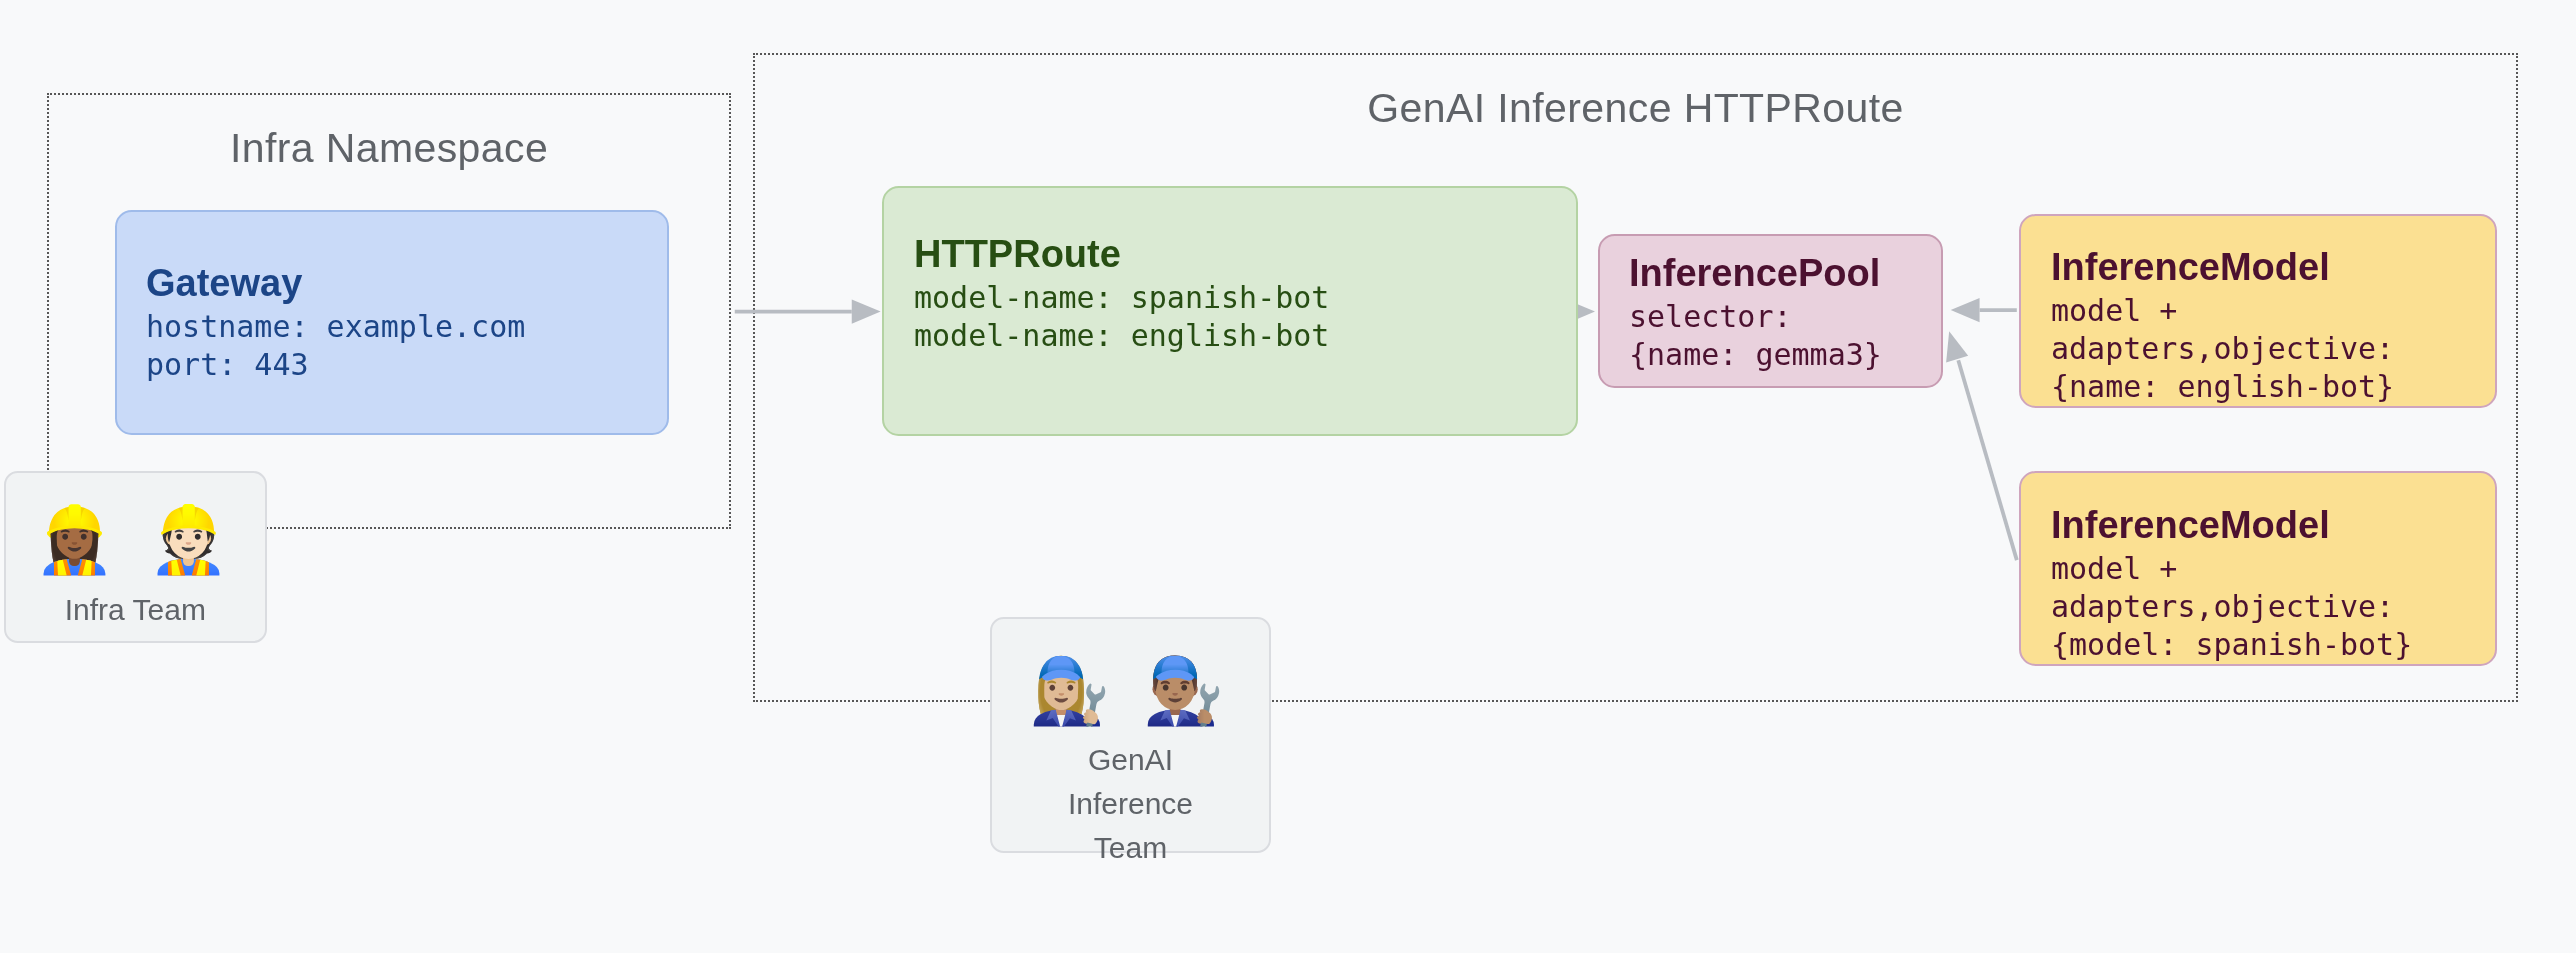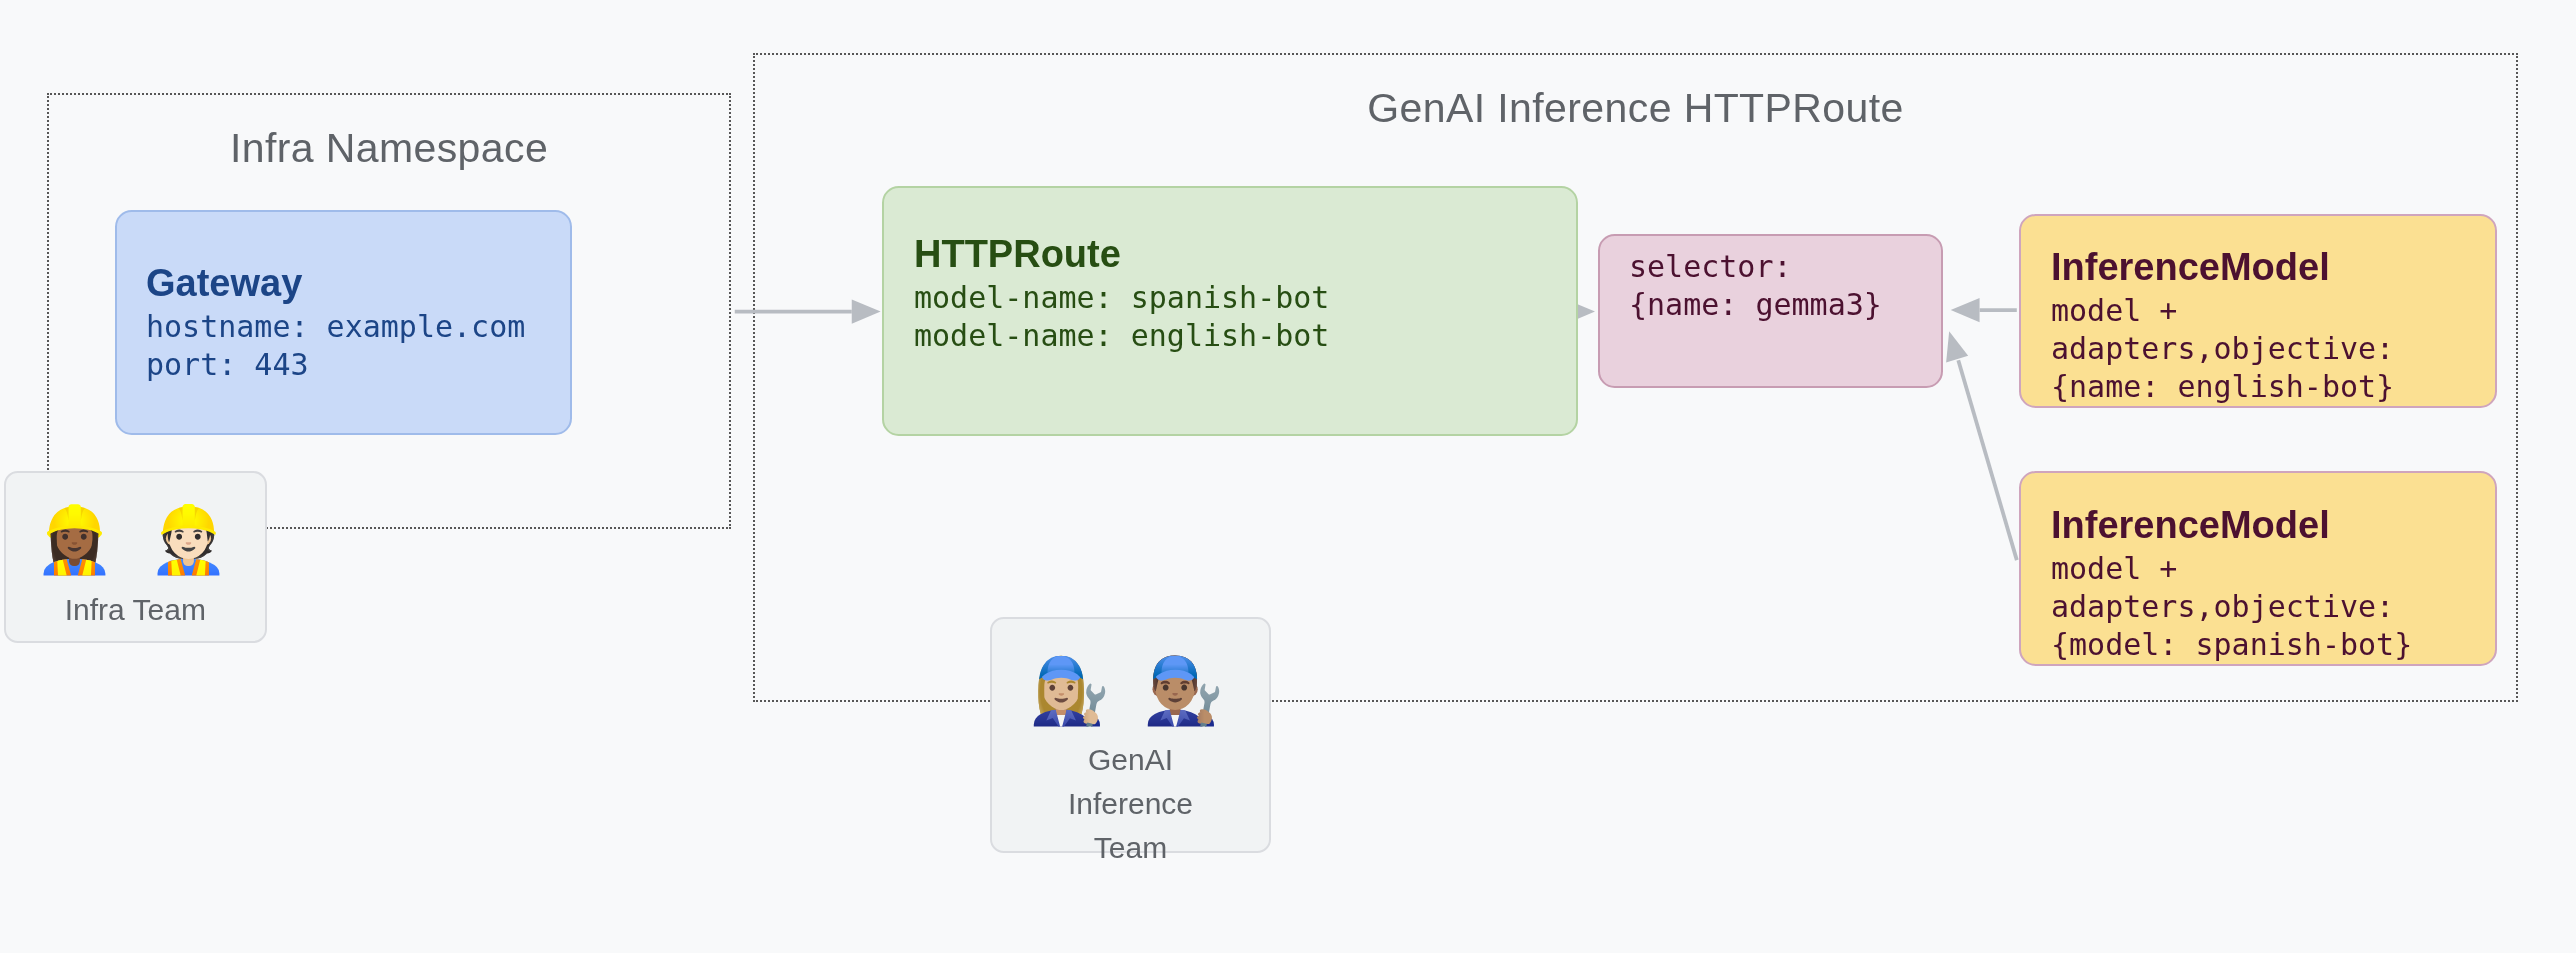--- a/index.html
+++ b/index.html
@@ -59,21 +59,21 @@
     white-space: nowrap;
   }
   .node .code {
     font-family: "DejaVu Sans Mono", monospace;
     font-size: 30px;
     line-height: 38px;
     white-space: nowrap;
   }
 
   .node-gateway {
-    left: 115px; top: 210px; width: 457px; height: 225px;
+    left: 115px; top: 210px; width: 554px; height: 225px;
     background: #c9daf8; border-color: #9fbbea; color: #1c4587;
     padding: 46px 15px 0 29px;
   }
   .node-httproute {
     left: 882px; top: 186px; width: 696px; height: 250px;
     background: #daead3; border-color: #b4d3a3; color: #274e13;
     padding: 41px 15px 0 30px;
   }
   .node-pool {
     left: 1598px; top: 234px; width: 345px; height: 154px;
@@ -159,20 +159,21 @@
     <div class="code">port: 443</div>
   </div>
 
   <div class="node node-httproute">
     <div class="title">HTTPRoute</div>
     <div class="code">model-name: spanish-bot</div>
     <div class="code">model-name: english-bot</div>
   </div>
 
   <div class="node node-pool">
+    <div class="title">InferencePool</div>
     <div class="code">selector:</div>
     <div class="code">{name: gemma3}</div>
   </div>
 
   <div class="node node-model-english">
     <div class="title">InferenceModel</div>
     <div class="code">model +</div>
     <div class="code">adapters,objective:</div>
     <div class="code">{name: english-bot}</div>
   </div>

